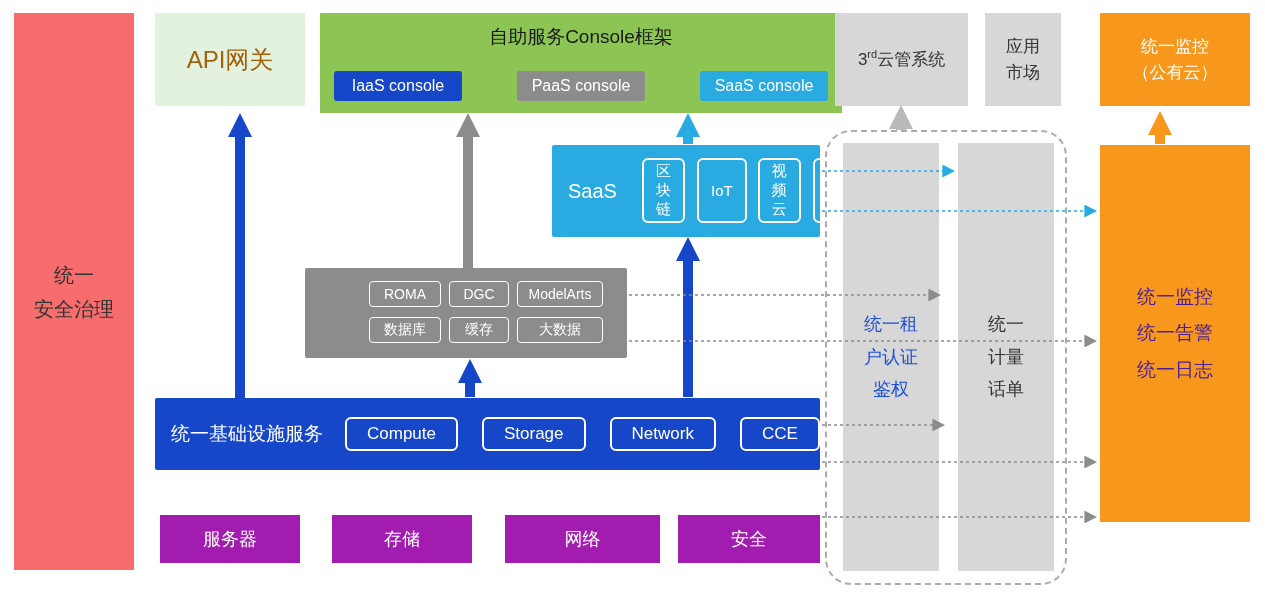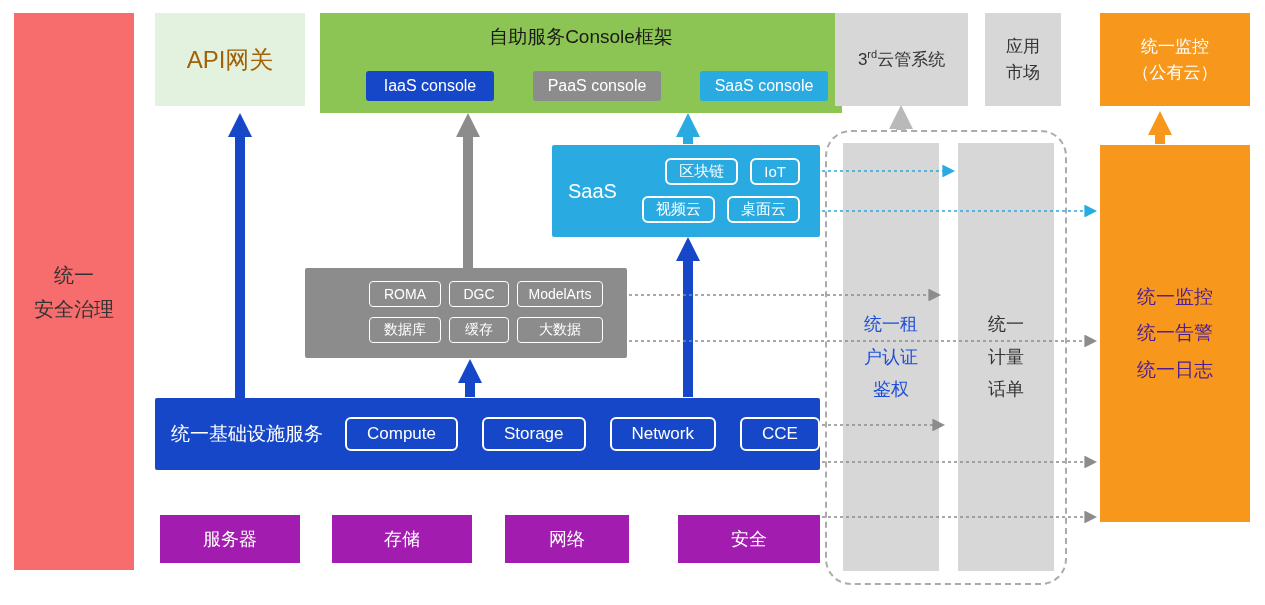--- a/index.html
+++ b/index.html
@@ -10,37 +10,37 @@
   .center { display:flex; align-items:center; justify-content:center; }
   .ml { white-space:pre-line; text-align:center; }
 
   .security-bar { left:14px; top:13px; width:120px; height:557px; background:#F76C6C; color:#333; font-size:20px; line-height:1.7; }
   .api-gateway { left:155px; top:13px; width:150px; height:93px; background:#E3F1DF; color:#a16207; font-size:24px; }
 
   .console { left:320px; top:13px; width:522px; height:100px; background:#8CC553; }
   .console-title { position:absolute; top:11px; width:100%; text-align:center; color:#1a1a1a; font-size:19px; }
   .console-buttons { position:absolute; left:14px; right:14px; bottom:12px; display:flex; justify-content:space-between; }
   .console-btn { height:30px; min-width:128px; display:flex; align-items:center; justify-content:center; color:#fff; font-size:16px; border-radius:3px; padding:0 10px; }
-  .btn-iaas { background:#1647C8;margin-left:32px; }
+  .btn-iaas { background:#1647C8; }
   .btn-paas { background:#8C8C8C; }
   .btn-saas { background:#29ABE2; }
 
   .third-party { left:835px; top:13px; width:133px; height:93px; background:#D7D7D7; color:#333; font-size:17px; }
   .third-party sup { font-size:11px; }
   .app-market { left:985px; top:13px; width:76px; height:93px; background:#D7D7D7; color:#333; font-size:17px; line-height:1.5; }
   .ops-platform { left:1100px; top:13px; width:150px; height:93px; background:#F7981D; color:#fff; font-size:17px; line-height:1.5; }
 
   .saas-box { left:552px; top:145px; width:268px; height:92px; background:#29ABE2; border-radius:2px; }
   .paas-box { left:305px; top:268px; width:322px; height:90px; background:#8C8C8C; border-radius:2px; }
   .infra-box { left:155px; top:398px; width:665px; height:72px; background:#1647C8; border-radius:2px; }
 
   .box-label { position:absolute; left:16px; top:0; height:100%; display:flex; align-items:center; color:#fff; font-size:20px; }
   .infra-label { font-size:19px; }
 
-  .saas-tags { position:absolute; left:90px; top:13px; display:flex; flex-direction:column; gap:11px;align-items:flex-end; }
+  .saas-tags { position:absolute; left:90px; top:13px; display:flex; gap:11px; }
   .tag-row { display:flex; gap:12px; }
   .tag { border:2px solid #fff; border-radius:6px; color:#fff; font-size:15px; padding:2px 12px; display:flex; align-items:center; justify-content:center; }
 
   .paas-tags { position:absolute; left:64px; top:13px; display:grid; grid-template-columns:72px 60px 86px; gap:10px 8px; }
   .paas-tag { border:1.5px solid #fff; border-radius:4px; color:#fff; font-size:14px; height:26px; display:flex; align-items:center; justify-content:center; }
 
   .infra-tags { position:absolute; left:190px; top:0; height:100%; display:flex; align-items:center; gap:24px; }
   .infra-tag { border:2px solid #fff; border-radius:6px; color:#fff; font-size:17px; padding:5px 20px; }
 
   .bottom-box { top:515px; height:48px; background:#a21caf; color:#fff; font-size:18px; }
@@ -123,21 +123,21 @@
       <span class="infra-tag">CCE</span>
     </div>
   </div>
 
   <div class="abs center bottom-box" style="left:160px;width:140px;">
     <span>服务器</span>
   </div>
   <div class="abs center bottom-box" style="left:332px;width:140px;">
     <span>存储</span>
   </div>
-  <div class="abs center bottom-box" style="left:505px;width:124px;">
+  <div class="abs center bottom-box" style="left:505px;width:155px;">
     <span>网络</span>
   </div>
   <div class="abs center bottom-box" style="left:678px;width:142px;">
     <span>安全</span>
   </div>
 
   <div class="abs dashed-container"></div>
   <div class="abs center auth-bar">
     <span class="ml">统一租
 户认证

